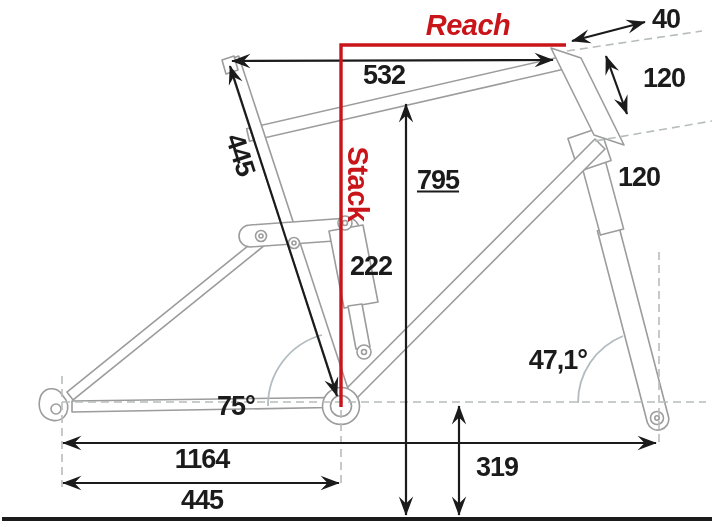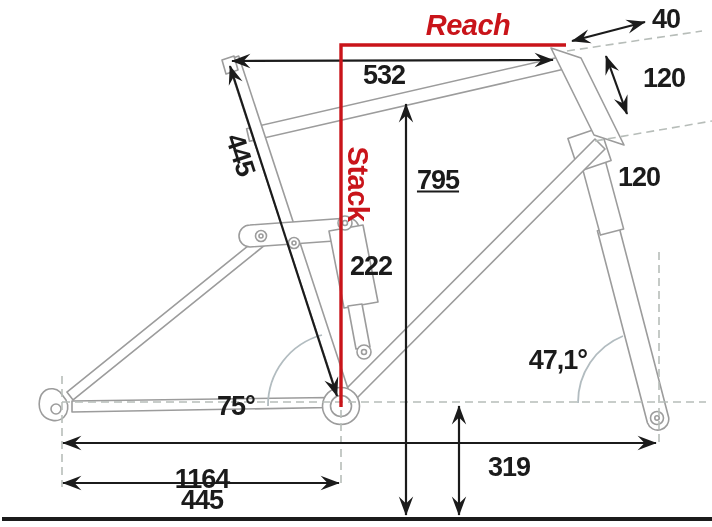--- a/index.html
+++ b/index.html
@@ -108,17 +108,17 @@
   <div class="lbl red rot90" style="left:357px;top:184px;">Stack</div>
   <div class="lbl" style="left:384px;top:75px;">532</div>
   <div class="lbl rot72" style="left:240px;top:155px;">445</div>
   <div class="lbl" style="left:666px;top:19px;">40</div>
   <div class="lbl" style="left:664px;top:78px;">120</div>
   <div class="lbl" style="left:639px;top:177px;">120</div>
   <div class="lbl" style="left:438px;top:180px;text-decoration:underline;">795</div>
   <div class="lbl" style="left:371px;top:266px;">222</div>
   <div class="lbl" style="left:236px;top:358px;margin-top:48px;">75°</div>
   <div class="lbl" style="left:558px;top:360px;">47,1°</div>
-  <div class="lbl" style="left:202px;top:459px;margin-top:20px;">1164</div>
+  <div class="lbl" style="left:202px;top:459px;">1164</div>
   <div class="lbl" style="left:202px;top:500px;">445</div>
-  <div class="lbl" style="left:497px;top:467px;margin-left:12px;">319</div>
+  <div class="lbl" style="left:497px;top:467px;">319</div>
 
 </div>
 
 </body></html>

